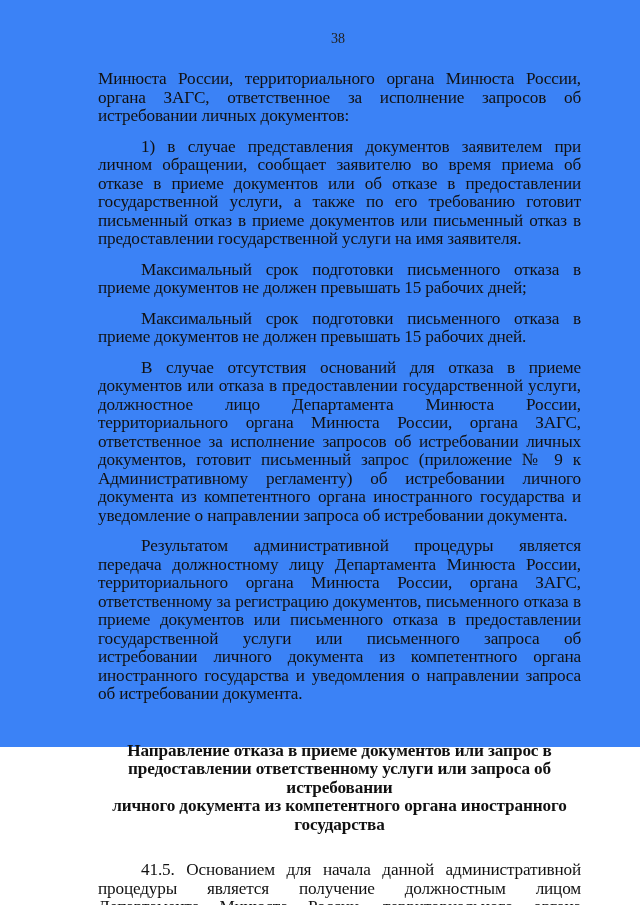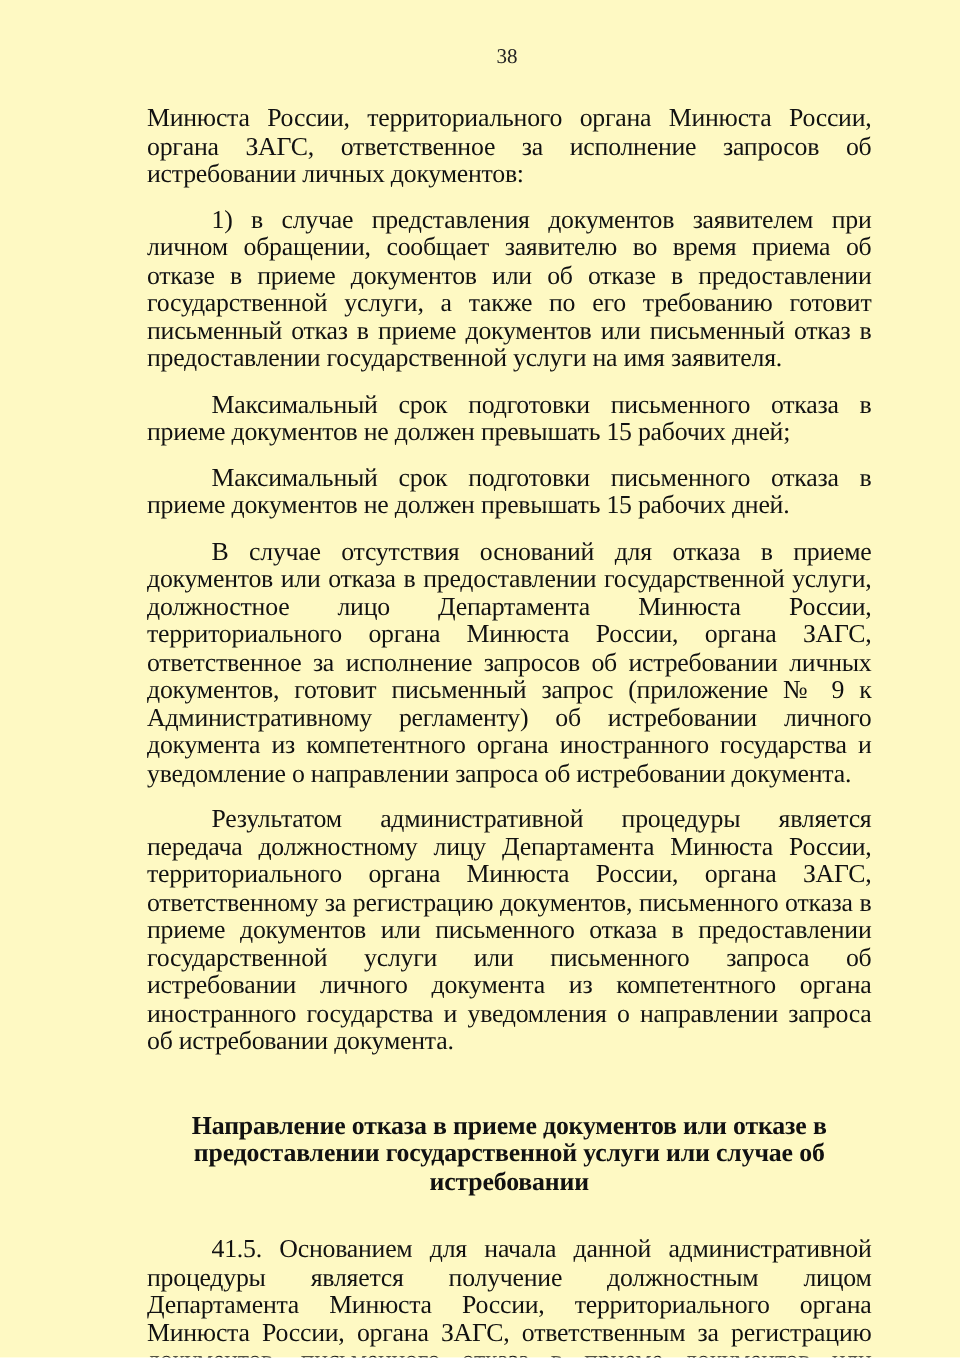--- a/index.html
+++ b/index.html
@@ -1,19 +1,19 @@
 <!DOCTYPE html>
 <html><head>
 <meta charset="utf-8">
 <style>
   html, body { margin: 0; padding: 0; background: #ffffff; }
   body { width: 640px; height: 905px; overflow: hidden; position: relative; }
   .page {
-    position: absolute; left: 0; top: 0; width: 640px; height: 905px;
-    background: #fef9c3; color: #111111;
+    position: absolute; left: 0; top: 0; width: 640px; height: 747px;
+    background: #3b82f6; color: #111111;
     font-family: "Liberation Serif", "DejaVu Serif", serif;
   }
   .page-number {
     position: absolute; left: 0; width: 676px; top: 31px;
     text-align: center; font-size: 14px; color: #222;
   }
   .body {
     position: absolute; left: 86px; top: 58px; width: 507px;
     font-size: 17.2px; line-height: 18.5px; letter-spacing: -0.15px;
   }
@@ -36,21 +36,22 @@
     <p class="p">Минюста России, территориального органа Минюста России, органа ЗАГС, ответственное за исполнение запросов об истребовании личных документов:</p>
     <p class="p indent">1) в случае представления документов заявителем при личном обращении, сообщает заявителю во время приема об отказе в приеме документов или об отказе в предоставлении государственной услуги, а также по его требованию готовит письменный отказ в приеме документов или письменный отказ в предоставлении государственной услуги на имя заявителя.</p>
     <p class="p indent">Максимальный срок подготовки письменного отказа в приеме документов не должен превышать 15 рабочих дней;</p>
     <p class="p indent">Максимальный срок подготовки письменного отказа в приеме документов не должен превышать 15 рабочих дней.</p>
     <p class="p indent">В случае отсутствия оснований для отказа в приеме документов или отказа в предоставлении государственной услуги, должностное лицо Департамента Минюста России, территориального органа Минюста России, органа ЗАГС, ответственное за исполнение запросов об истребовании личных документов, готовит письменный запрос (приложение № 9 к Административному регламенту) об истребовании личного документа из компетентного органа иностранного государства и уведомление о направлении запроса об истребовании документа.</p>
     <p class="p indent">Результатом административной процедуры является передача должностному лицу Департамента Минюста России, территориального органа Минюста России, органа ЗАГС, ответственному за регистрацию документов, письменного отказа в приеме документов или письменного отказа в предоставлении государственной услуги или письменного запроса об истребовании личного документа из компетентного органа иностранного государства и уведомления о направлении запроса об истребовании документа.</p>
 
     <div class="gap"></div>
 
     <h2 class="heading">
-      <span class="h-line">Направление отказа в приеме документов или отказе в</span>
-      <span class="h-line">предоставлении государственной услуги или случае об истребовании</span>
+      <span class="h-line">Направление отказа в приеме документов или запрос в</span>
+      <span class="h-line">предоставлении ответственному услуги или запроса об истребовании</span>
+      <span class="h-line">личного документа из компетентного органа иностранного государства</span>
     </h2>
 
     <div class="gap" style="height:15px"></div>
 
     <p class="p indent" style="text-align-last: justify;">41.5. Основанием для начала данной административной процедуры является получение должностным лицом Департамента Минюста России, территориального органа Минюста России, органа ЗАГС, ответственным за регистрацию документов, письменного отказа в приеме документов или письменного отказа в предоставлении государственной услуги или</p>
   </div>
 </div>
 
 </body></html>

